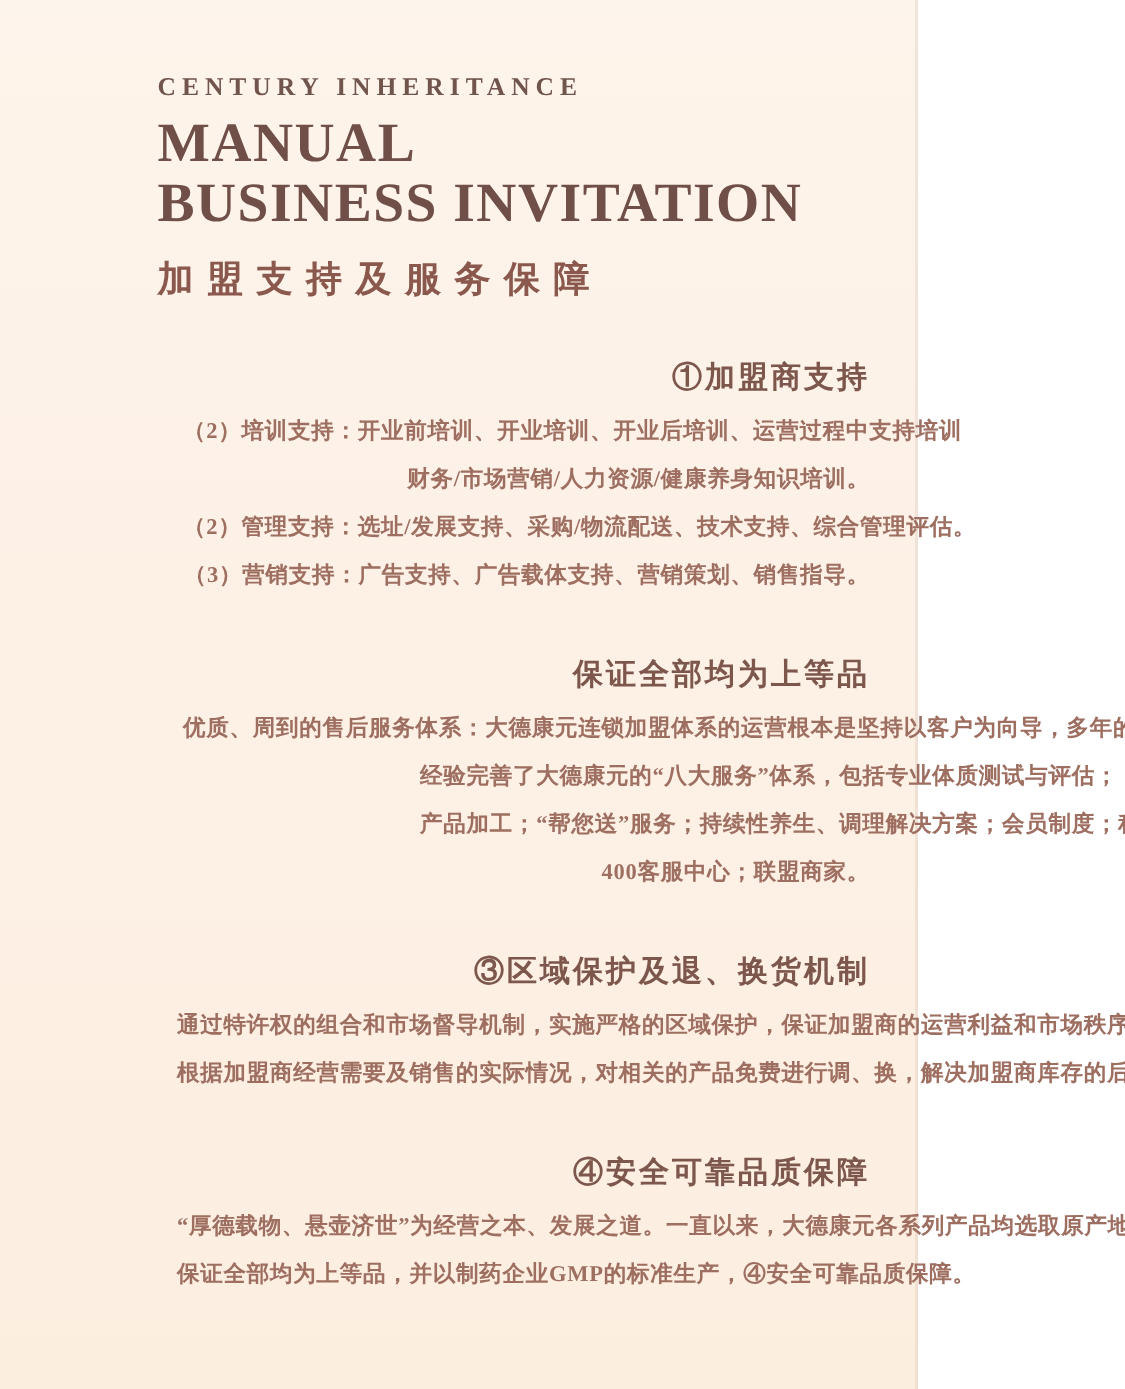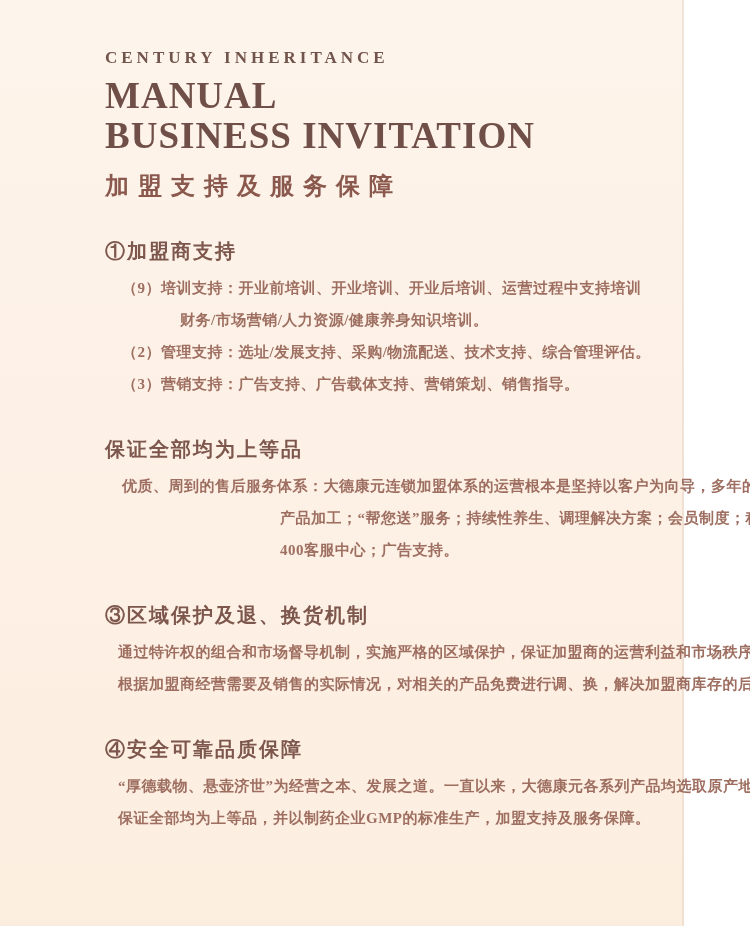--- a/index.html
+++ b/index.html
@@ -7,21 +7,21 @@
     padding: 0;
   }
   body {
     width: 750px;
     height: 926px;
     overflow: hidden;
     font-family: "Liberation Serif", "DejaVu Serif", serif;
   }
   .page {
     position: relative;
-    width: 684px;
+    width: 612px;
     height: 926px;
     box-sizing: border-box;
     background: linear-gradient(180deg, #fdf4eb 0%, #fdf0e5 55%, #fceedf 100%);
     border-right: 2px solid rgba(190,160,145,0.18);
     padding: 48px 30px 0 105px;
   }
   .eyebrow {
     font-size: 17px;
     font-weight: bold;
     letter-spacing: 4px;
@@ -37,20 +37,21 @@
   }
   .subtitle {
     margin-top: 14px;
     font-size: 24px;
     font-weight: bold;
     letter-spacing: 9px;
     color: #8a584c;
   }
   .section {
     margin-top: 42px;
+    text-align: right;
   }
   .section-heading {
     font-size: 20px;
     font-weight: bold;
     letter-spacing: 2px;
     color: #7d564c;
     margin-bottom: 14px;
   }
   .body-line {
     font-size: 15px;
@@ -76,38 +77,39 @@
     <div class="eyebrow">CENTURY INHERITANCE</div>
     <div class="title">
       <div>MANUAL</div>
       <div>BUSINESS INVITATION</div>
     </div>
     <div class="subtitle">加盟支持及服务保障</div>
   </div>
 
   <div class="section sec-1">
     <div class="section-heading">①加盟商支持</div>
-    <div class="body-line ind-17">（9）培训支持：开业前培训、开业培训、开业后培训、运营过程中支持培训</div>
+    <div class="body-line ind-17">（2）培训支持：开业前培训、开业培训、开业后培训、运营过程中支持培训</div>
     <div class="body-line ind-75">财务/市场营销/人力资源/健康养身知识培训。</div>
     <div class="body-line ind-17">（2）管理支持：选址/发展支持、采购/物流配送、技术支持、综合管理评估。</div>
     <div class="body-line ind-17">（3）营销支持：广告支持、广告载体支持、营销策划、销售指导。</div>
   </div>
 
   <div class="section">
     <div class="section-heading">保证全部均为上等品</div>
     <div class="body-line ind-17">优质、周到的售后服务体系：大德康元连锁加盟体系的运营根本是坚持以客户为向导，多年的连锁加盟运营</div>
+    <div class="body-line ind-175">经验完善了大德康元的“八大服务”体系，包括专业体质测试与评估；</div>
     <div class="body-line ind-175">产品加工；“帮您送”服务；持续性养生、调理解决方案；会员制度；积分制度；</div>
-    <div class="body-line ind-175">400客服中心；广告支持。</div>
+    <div class="body-line ind-175">400客服中心；联盟商家。</div>
   </div>
 
   <div class="section">
     <div class="section-heading">③区域保护及退、换货机制</div>
     <div class="body-line ind-13">通过特许权的组合和市场督导机制，实施严格的区域保护，保证加盟商的运营利益和市场秩序。</div>
     <div class="body-line ind-13">根据加盟商经营需要及销售的实际情况，对相关的产品免费进行调、换，解决加盟商库存的后顾之忧。</div>
   </div>
 
   <div class="section">
     <div class="section-heading">④安全可靠品质保障</div>
     <div class="body-line ind-13">“厚德载物、悬壶济世”为经营之本、发展之道。一直以来，大德康元各系列产品均选取原产地优质材料</div>
-    <div class="body-line ind-13">保证全部均为上等品，并以制药企业GMP的标准生产，加盟支持及服务保障。</div>
+    <div class="body-line ind-13">保证全部均为上等品，并以制药企业GMP的标准生产，④安全可靠品质保障。</div>
   </div>
 
 </div>
 
 </body></html>

